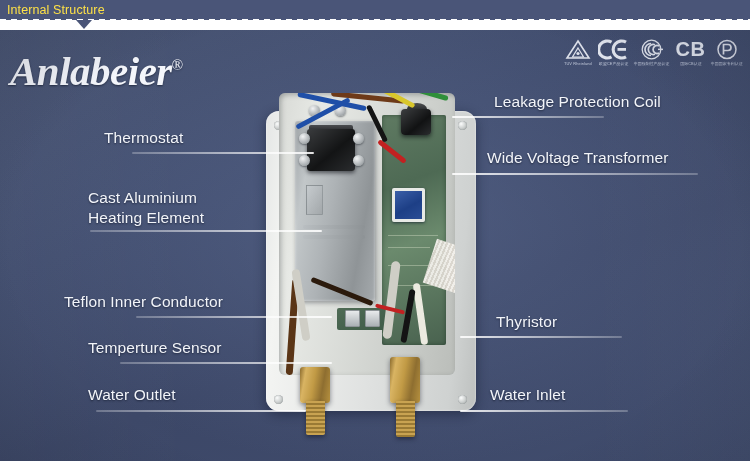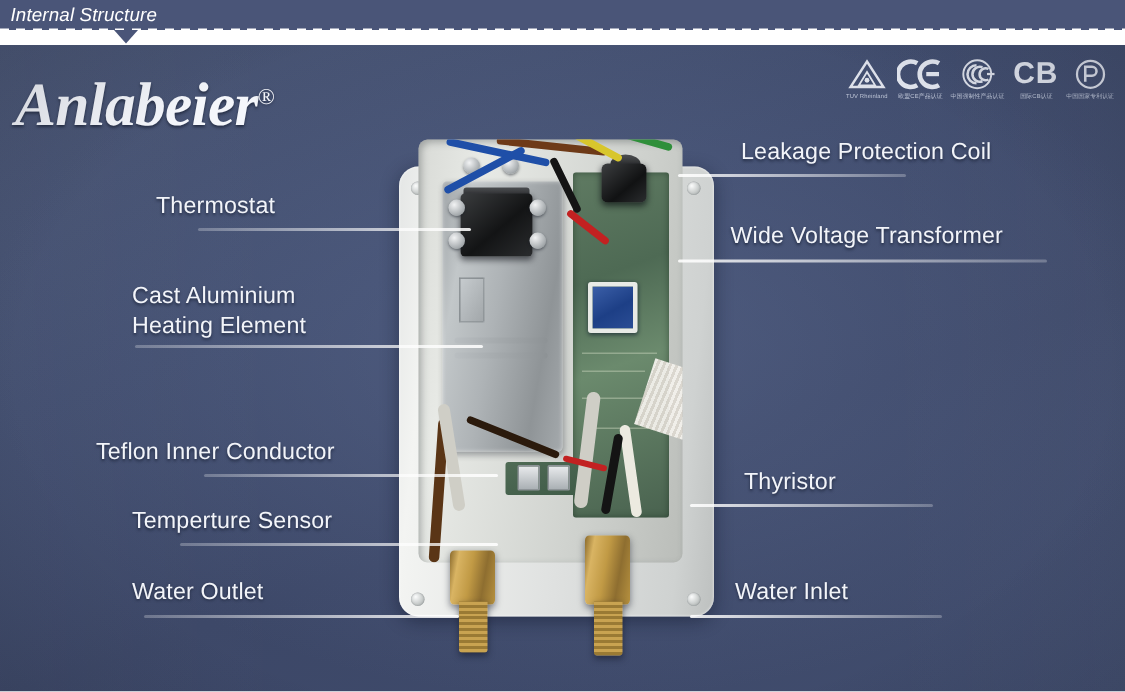--- a/index.html
+++ b/index.html
@@ -10,22 +10,22 @@
     position:relative;
   }
 
   
   #header-band{
     position:absolute; left:0; top:0; width:750px; height:20px;
     background:#4a5578;
     display:flex; align-items:center;
   }
   #header-title{
-    color:#ffffff; font-size:12.5px; letter-spacing:.1px;
-    padding-left:7px; line-height:20px; white-space:nowrap;font-style:italic;
+    color:#fde047; font-size:12.5px; letter-spacing:.1px;
+    padding-left:7px; line-height:20px; white-space:nowrap;
   }
   #header-dash{
     position:absolute; left:0; top:19px; width:750px; height:2px;
     background:repeating-linear-gradient(to right,
       #ffffff 0px,#ffffff 6px,rgba(255,255,255,0) 6px,rgba(255,255,255,0) 11px);
   }
   #header-pointer{
     position:absolute; left:76px; top:20px;
     width:0;height:0;
     border-left:8px solid transparent;

